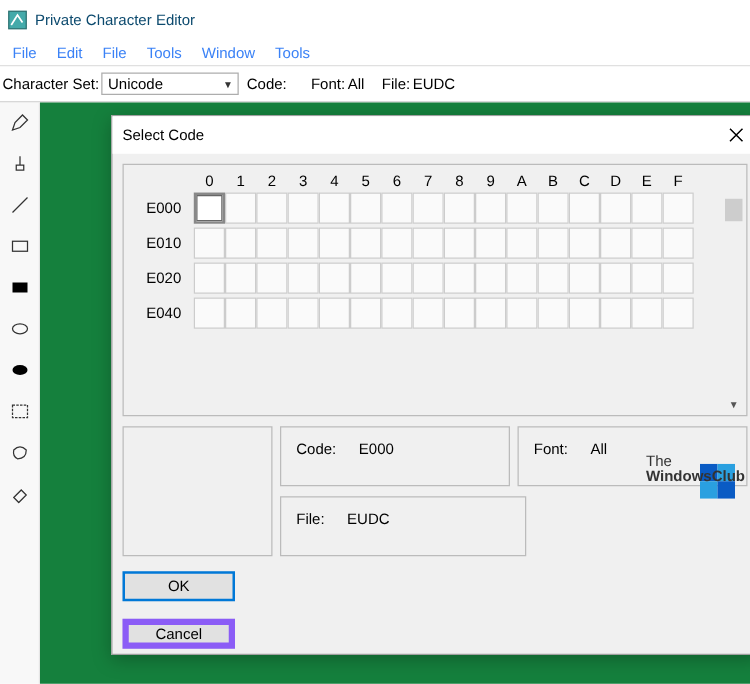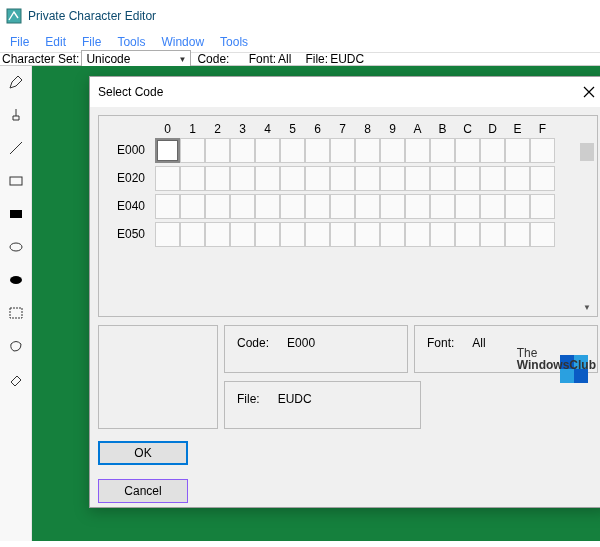--- a/index.html
+++ b/index.html
@@ -1,21 +1,21 @@
 <!DOCTYPE html>
 <html><head>
 <meta charset="utf-8">
 <style>
   * { box-sizing: border-box; margin: 0; padding: 0; font-family: "Segoe UI", Tahoma, sans-serif; font-size: 12px; }
   body { width: 600px; height: 547px; overflow: hidden; background: #fff; }
   .titlebar { height: 30px; display: flex; align-items: center; padding: 16px 6px; color: #0c4a6e; }
   .app-icon { width: 16px; height: 16px; margin-right: 6px; }
   .menubar { height: 20px; display: flex; align-items: center; padding: 0 2px; color: #3b82f6; }
   .menu-item { padding: 2px 8px; }
-  .infobar { height: 14px; border-top: 1px solid #e0e0e0; border-bottom: 1px solid #ccc; display: flex; align-items: center; padding: 0 2px; background: #fff; }
+  .infobar { height: 30px; border-top: 1px solid #e0e0e0; border-bottom: 1px solid #ccc; display: flex; align-items: center; padding: 0 2px; background: #fff; }
   .info-label { margin-right: 2px; }
   .info-value { margin-right: 14px; }
   .combo { display:inline-flex; align-items:center; width:110px; height:18px; border:1px solid #adadad; background:#fff; margin-right:6px; padding:0 4px; justify-content: space-between; }
   .combo-arrow { font-size: 8px; color:#333; }
   .workspace { position: relative; display: flex; height: calc(547px - 30px - 20px - 22px); }
   .toolstrip { width: 32px; background: #f8f8f8; border-right: 1px solid #e5e5e5; display: flex; flex-direction: column; align-items: center; padding-top: 8px; gap: 14px; }
   .toolstrip svg { width: 16px; height: 16px; }
   .canvas-area { flex: 1; background: #15803d; position: relative; }
   .dialog { position: absolute; left: 57px; top: 10px; width: 518px; height: 432px; background: #f0f0f0; border: 1px solid #a0a0a0; box-shadow: 0 4px 14px rgba(0,0,0,.25); }
   .dialog-title { height: 30px; background: #fff; display:flex; align-items:center; justify-content: space-between; padding: 0 8px; }
@@ -34,21 +34,21 @@
   .scroll-thumb { width:14px; height:18px; background:#cdcdcd; margin-top:-150px; }
   .info-row { display:flex; gap:6px; margin-top:8px; height:110px; }
   .preview { width:120px; border:1px solid #bbb; background:#f0f0f0; }
   .info-right { flex:1; display:flex; flex-direction:column; gap:8px; position:relative; }
   .pair-row { display:flex; gap:6px; height:50%; }
   .fbox { border:1px solid #bbb; padding:10px 12px; display:flex; align-items:flex-start; gap:18px; }
   .fbox .lbl { color:#000; }
   .wm { position:absolute; right:2px; top:22px; font-family: Georgia, 'Times New Roman', serif; font-size:26px; color:#333; text-align:left; line-height: 1.05; }
   .wm-logo { position:absolute; right:10px; top:30px; }
   .btnrow { display:flex; gap:14px; justify-content:center; margin-top:12px;flex-direction:column; }
-  .btn { width:90px; height:24px; border:1px solid #8b5cf6; background:#e1e1e1; display:flex; align-items:center; justify-content:center; }
+  .btn { width:90px; height:24px; border:5px solid #8b5cf6; background:#e1e1e1; display:flex; align-items:center; justify-content:center; }
   .btn.primary { border:2px solid #0078d7; background:#e1e1e1; }
   .close-x { width:18px; height:18px; display:flex; align-items:center; justify-content:center; }
   .wm .sub { letter-spacing:0;font-weight:bold; }
   .wm-inner { display:flex; flex-direction:column;margin-left:18px; }
 </style>
 </head>
 <body>
 
 <div class="titlebar">
   <span class="app-icon">
@@ -163,20 +163,41 @@
                   <div class="cell"></div>
                   <div class="cell"></div>
                   <div class="cell"></div>
                   <div class="cell"></div>
                   <div class="cell"></div>
                   <div class="cell"></div>
                   <div class="cell"></div>
                 </div>
               </div>
               <div class="row">
+                <div class="row-h">E010</div>
+                <div class="cells">
+                  <div class="cell"></div>
+                  <div class="cell"></div>
+                  <div class="cell"></div>
+                  <div class="cell"></div>
+                  <div class="cell"></div>
+                  <div class="cell"></div>
+                  <div class="cell"></div>
+                  <div class="cell"></div>
+                  <div class="cell"></div>
+                  <div class="cell"></div>
+                  <div class="cell"></div>
+                  <div class="cell"></div>
+                  <div class="cell"></div>
+                  <div class="cell"></div>
+                  <div class="cell"></div>
+                  <div class="cell"></div>
+                </div>
+              </div>
+              <div class="row">
                 <div class="row-h">E020</div>
                 <div class="cells">
                   <div class="cell"></div>
                   <div class="cell"></div>
                   <div class="cell"></div>
                   <div class="cell"></div>
                   <div class="cell"></div>
                   <div class="cell"></div>
                   <div class="cell"></div>
                   <div class="cell"></div>
@@ -185,41 +206,20 @@
                   <div class="cell"></div>
                   <div class="cell"></div>
                   <div class="cell"></div>
                   <div class="cell"></div>
                   <div class="cell"></div>
                   <div class="cell"></div>
                 </div>
               </div>
               <div class="row">
                 <div class="row-h">E040</div>
-                <div class="cells">
-                  <div class="cell"></div>
-                  <div class="cell"></div>
-                  <div class="cell"></div>
-                  <div class="cell"></div>
-                  <div class="cell"></div>
-                  <div class="cell"></div>
-                  <div class="cell"></div>
-                  <div class="cell"></div>
-                  <div class="cell"></div>
-                  <div class="cell"></div>
-                  <div class="cell"></div>
-                  <div class="cell"></div>
-                  <div class="cell"></div>
-                  <div class="cell"></div>
-                  <div class="cell"></div>
-                  <div class="cell"></div>
-                </div>
-              </div>
-              <div class="row">
-                <div class="row-h">E050</div>
                 <div class="cells">
                   <div class="cell"></div>
                   <div class="cell"></div>
                   <div class="cell"></div>
                   <div class="cell"></div>
                   <div class="cell"></div>
                   <div class="cell"></div>
                   <div class="cell"></div>
                   <div class="cell"></div>
                   <div class="cell"></div>

